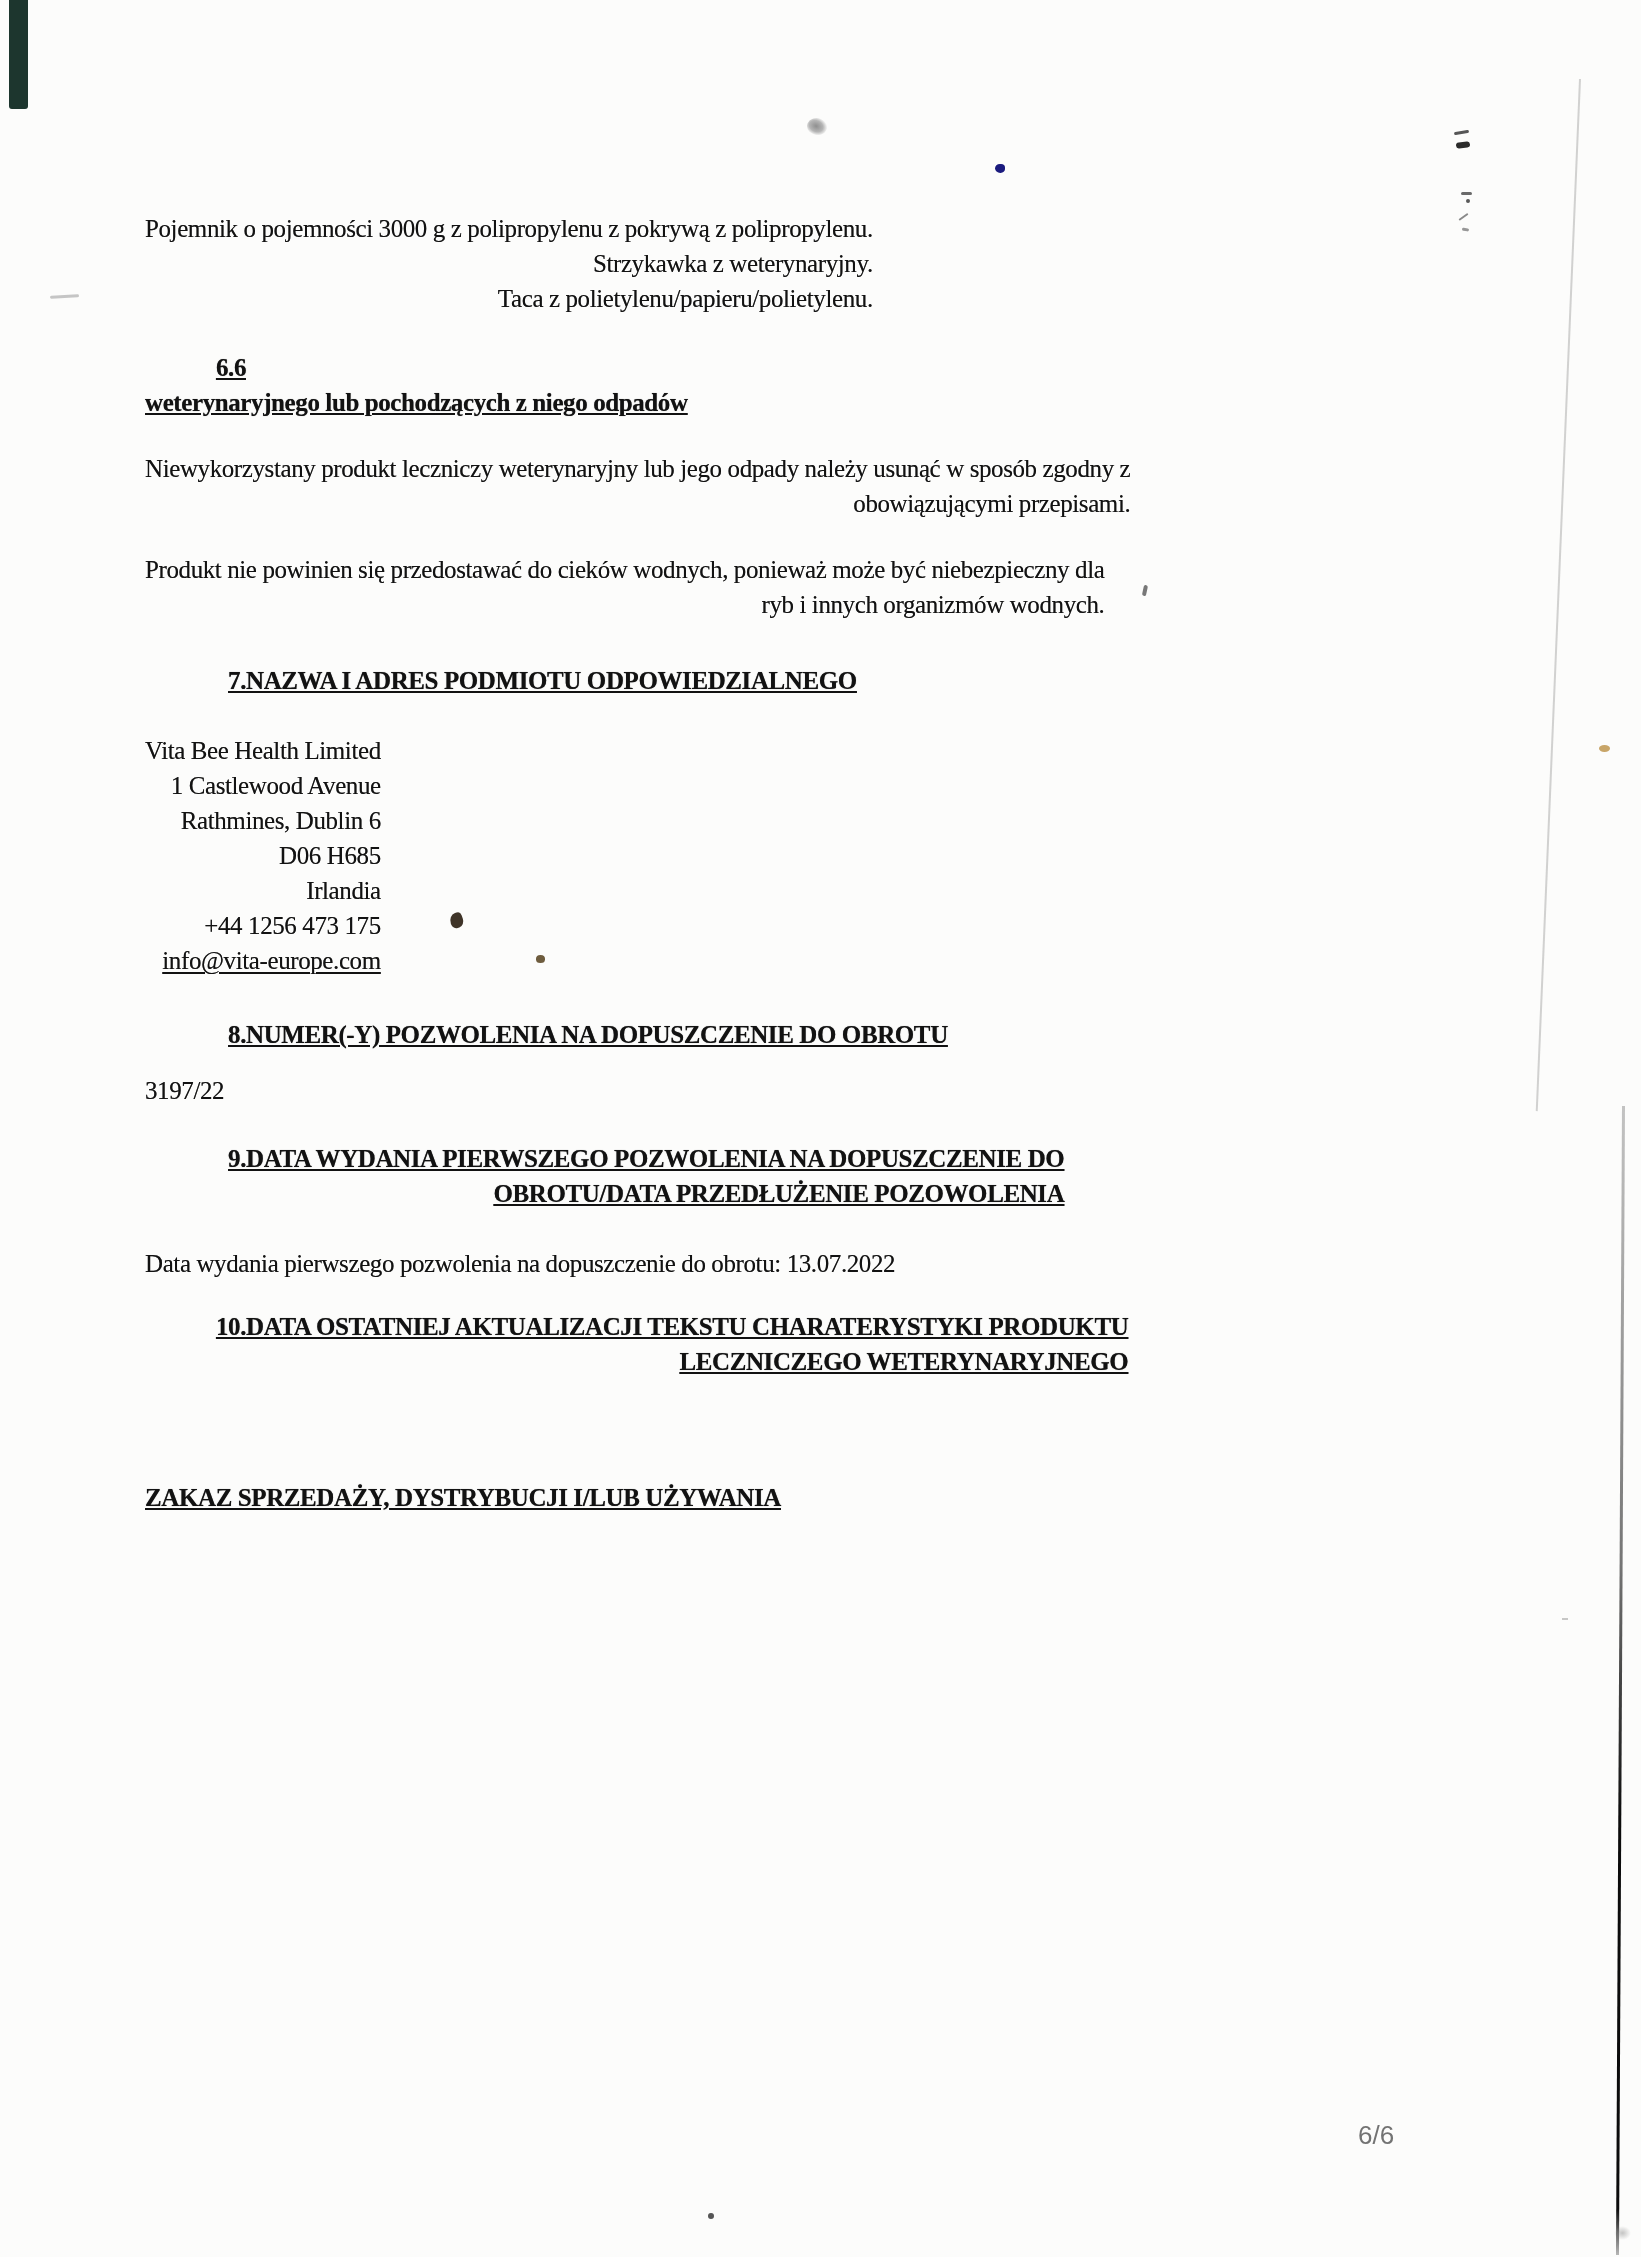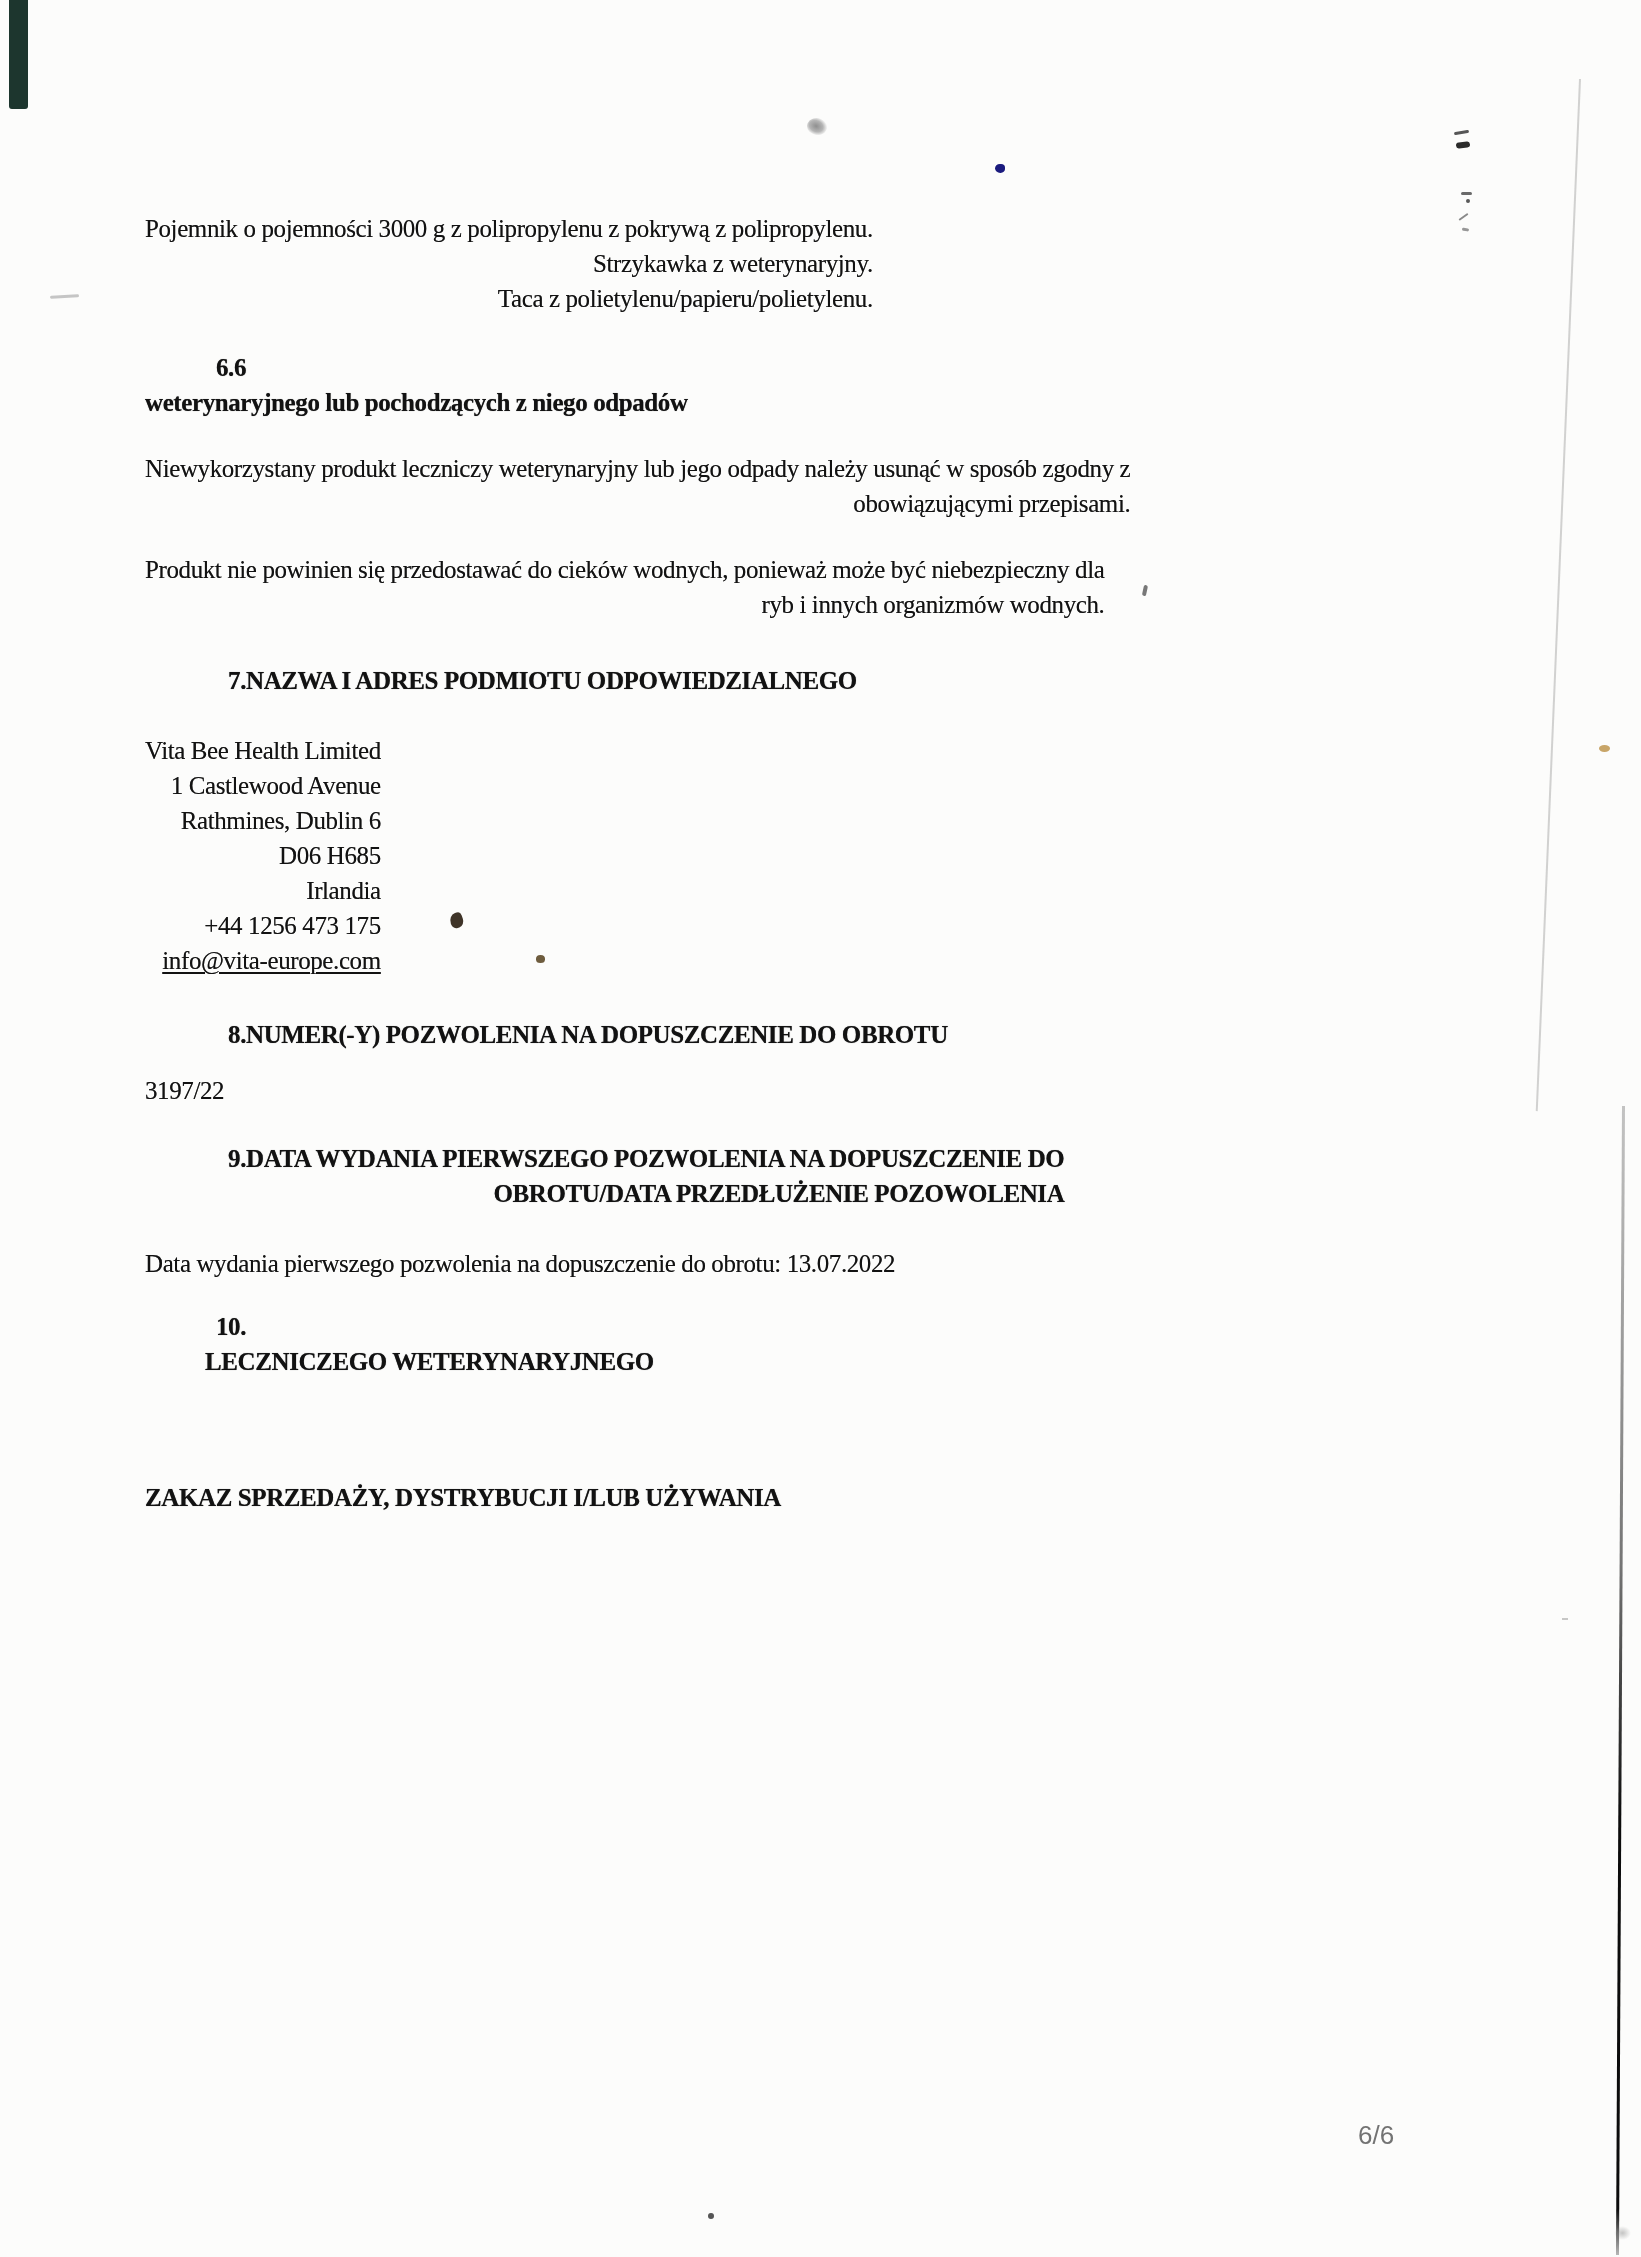--- a/index.html
+++ b/index.html
@@ -8,21 +8,21 @@
     width:1641px;height:2257px;
     margin:0 auto;
     background:#fcfcfb;
     overflow:hidden;
     font-family:"Liberation Serif","DejaVu Serif",serif;
     color:#121212;
   }
   .blk{position:absolute;left:145px;white-space:nowrap;text-align:right;}
   .t{font-size:25px;letter-spacing:-0.4px;line-height:35px;text-shadow:0 0 0.5px rgba(20,20,20,0.55);}
   .hd{font-weight:700;}
-  .hd .t, .t.hd{text-shadow:0 0 0.7px rgba(10,10,10,0.7);}
+  .hd .t, .t.hd{text-shadow:0 0 0.7px rgba(10,10,10,0.7);text-decoration:underline;}
   .hrow{display:flex;}
   .num{width:101px;flex:0 0 101px;}
   .ind{margin-left:60px;}
   .email{text-decoration:underline;text-underline-offset:2.9px;text-decoration-thickness:1.9px;}
   .pageno{
     position:absolute;left:1358px;top:2120px;
     font-family:"Liberation Sans","DejaVu Sans",sans-serif;
     font-size:26px;color:#737373;letter-spacing:0;
   }
   .art{position:absolute;}
@@ -115,20 +115,21 @@
     <div class="t hd ind">OBROTU/DATA PRZEDŁUŻENIE POZOWOLENIA</div>
   </section>
 
   <section class="blk" style="top:1246px">
     <div class="t">Data wydania pierwszego pozwolenia na dopuszczenie do obrotu: 13.07.2022</div>
   </section>
 
   <section class="blk" style="top:1309px">
     <div class="hrow t hd">
       <span class="num">10.</span>
+      <span>DATA OSTATNIEJ AKTUALIZACJI TEKSTU CHARATERYSTYKI PRODUKTU</span>
     </div>
     <div class="t hd ind">LECZNICZEGO WETERYNARYJNEGO</div>
   </section>
 
   <section class="blk" style="top:1480px">
     <div class="t hd">ZAKAZ SPRZEDAŻY, DYSTRYBUCJI I/LUB UŻYWANIA</div>
   </section>
 
   <div class="pageno">6/6</div>
 

